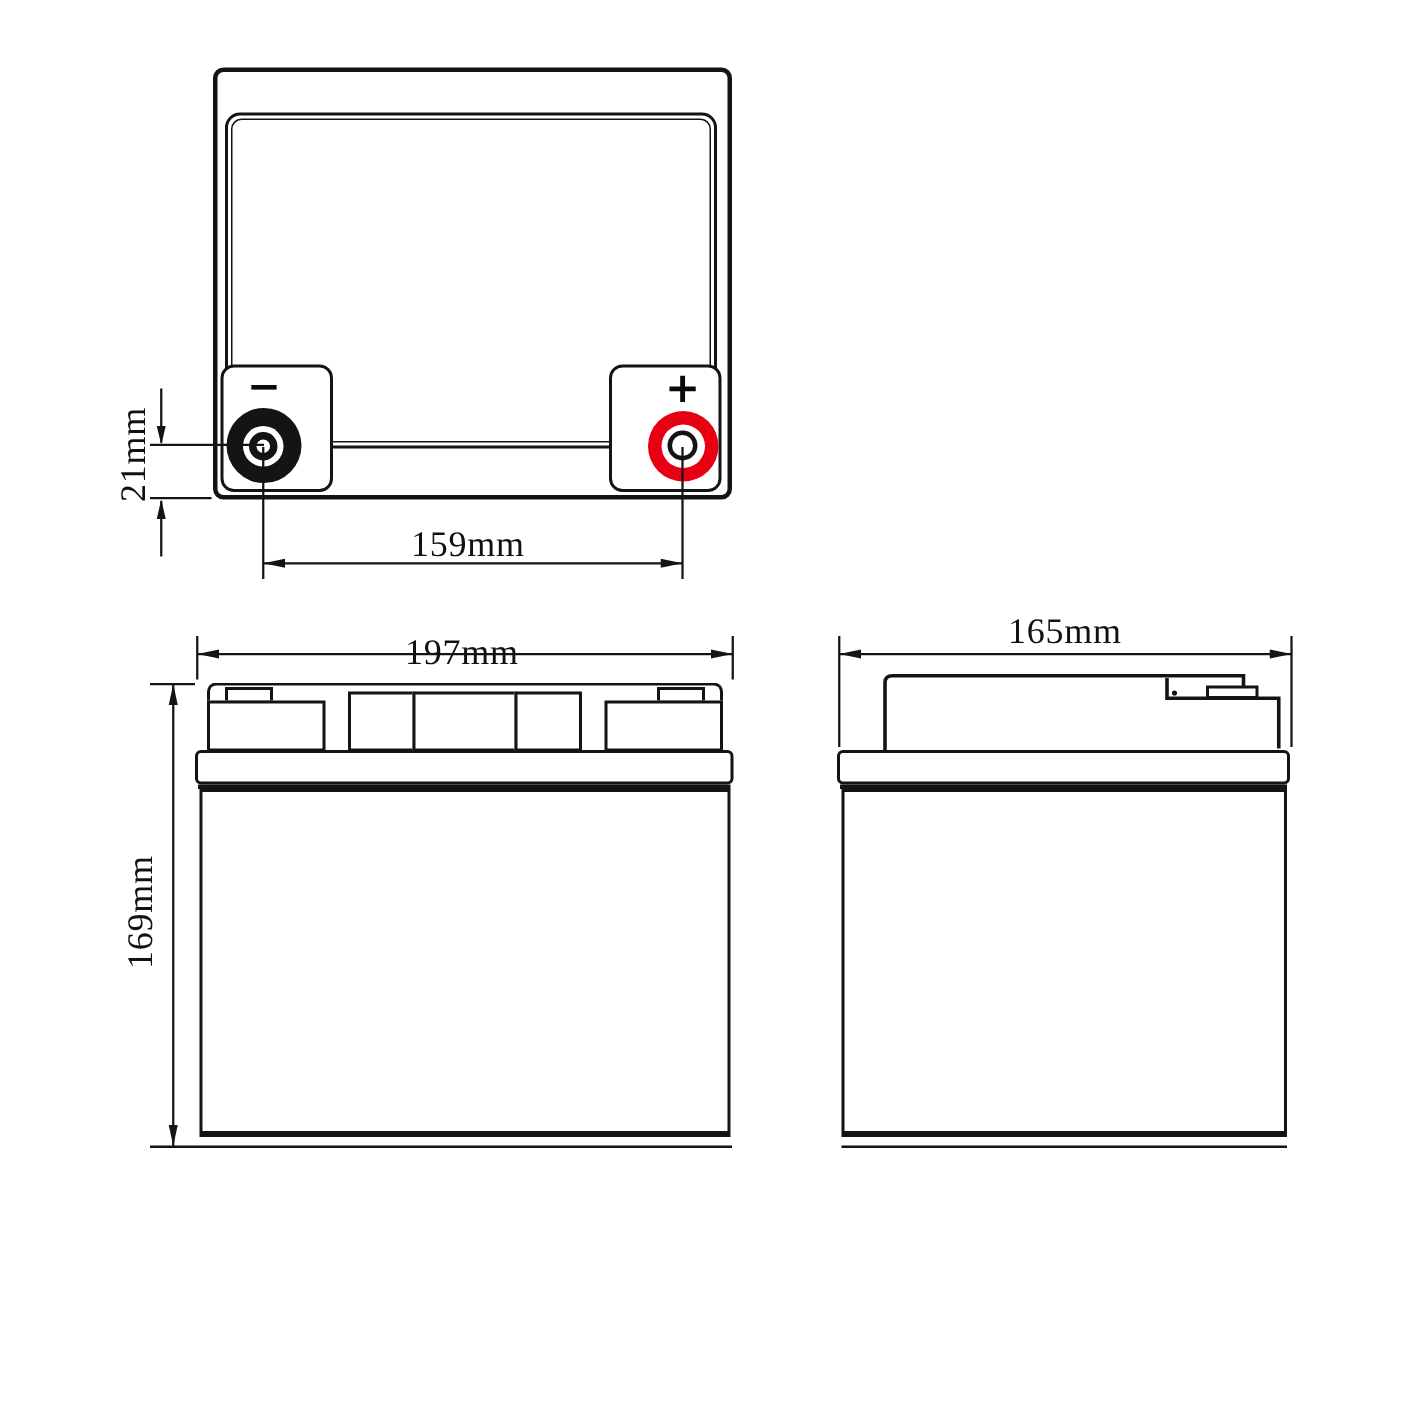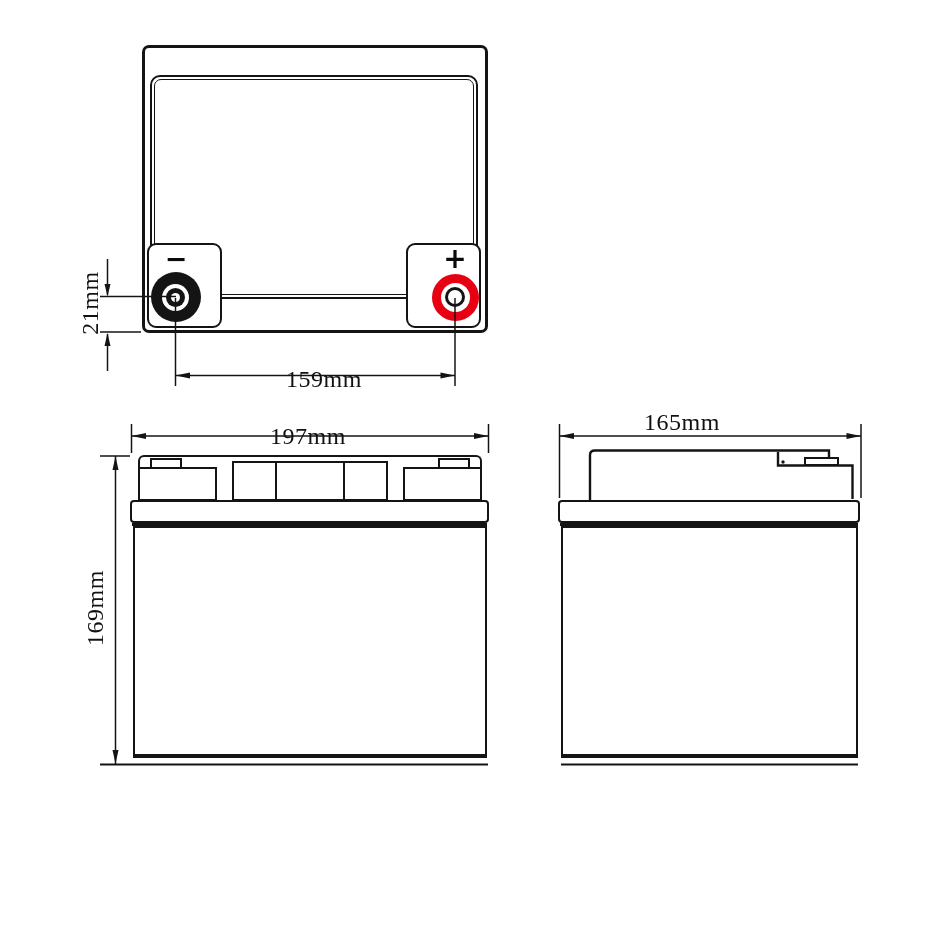--- a/index.html
+++ b/index.html
@@ -53,24 +53,24 @@
   
   .sv-band { left: 558px; top: 500px; width: 302px; }
   .sv-seam { left: 560px; top: 522.5px; width: 298px; }
   .sv-case { left: 561px; top: 526px; width: 297px; height: 232px; }
 
   
   .overlay { position: absolute; left: 0; top: 0; z-index: 50; pointer-events: none; }
   .dim-label { position: absolute; z-index: 60; color: #111; font-size: 24px; letter-spacing: 0.5px; white-space: nowrap; transform: translate(-50%, -50%); }
   .dim-label.vert { transform: translate(-50%, -50%) rotate(-90deg); }
   .l-21  { left: 90px;  top: 303px; }
-  .l-159 { left: 312px; top: 379px; margin-left: 12px; }
+  .l-159 { left: 312px; top: 364px; }
   .l-197 { left: 308px; top: 436px; }
   .l-169 { left: 95px;  top: 608px; }
-  .l-165 { left: 682px; top: 422px; }
+  .l-165 { left: 710px; top: 422px; }
 </style>
 </head>
 <body>
 
 <div class="canvas">
 
   <div>
     <div class="shape tv-outer"></div>
     <div class="shape tv-inner">
         <div class="inner2"></div>

